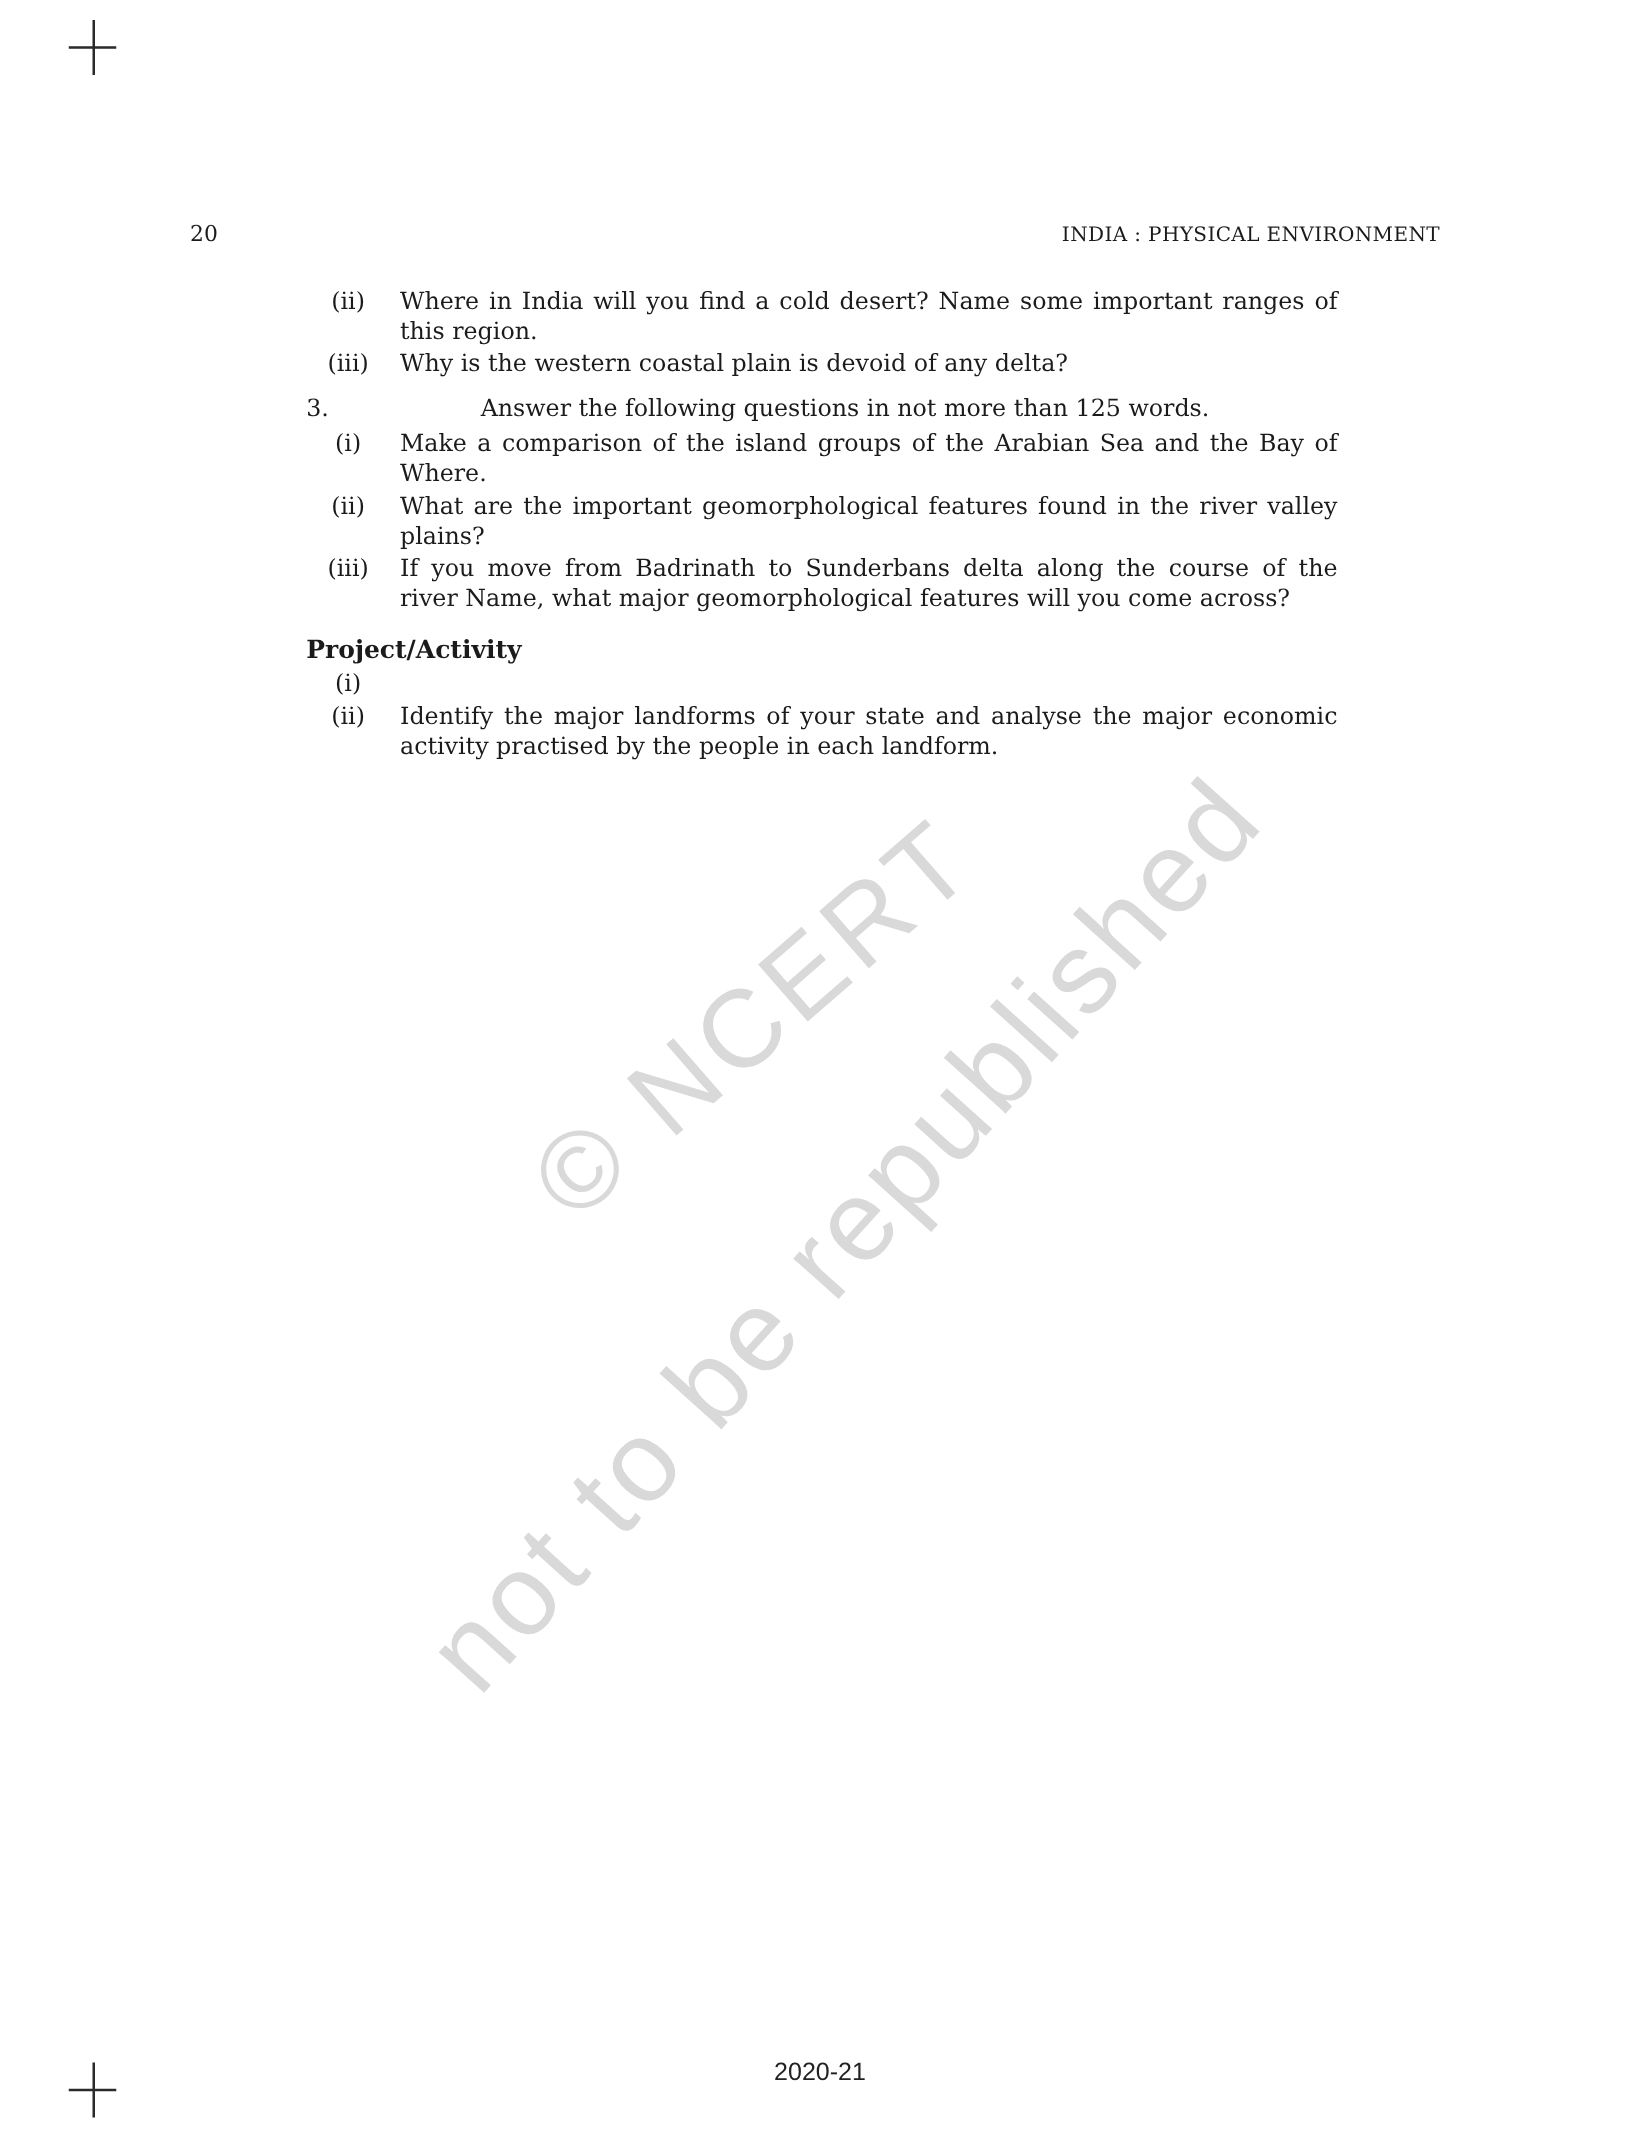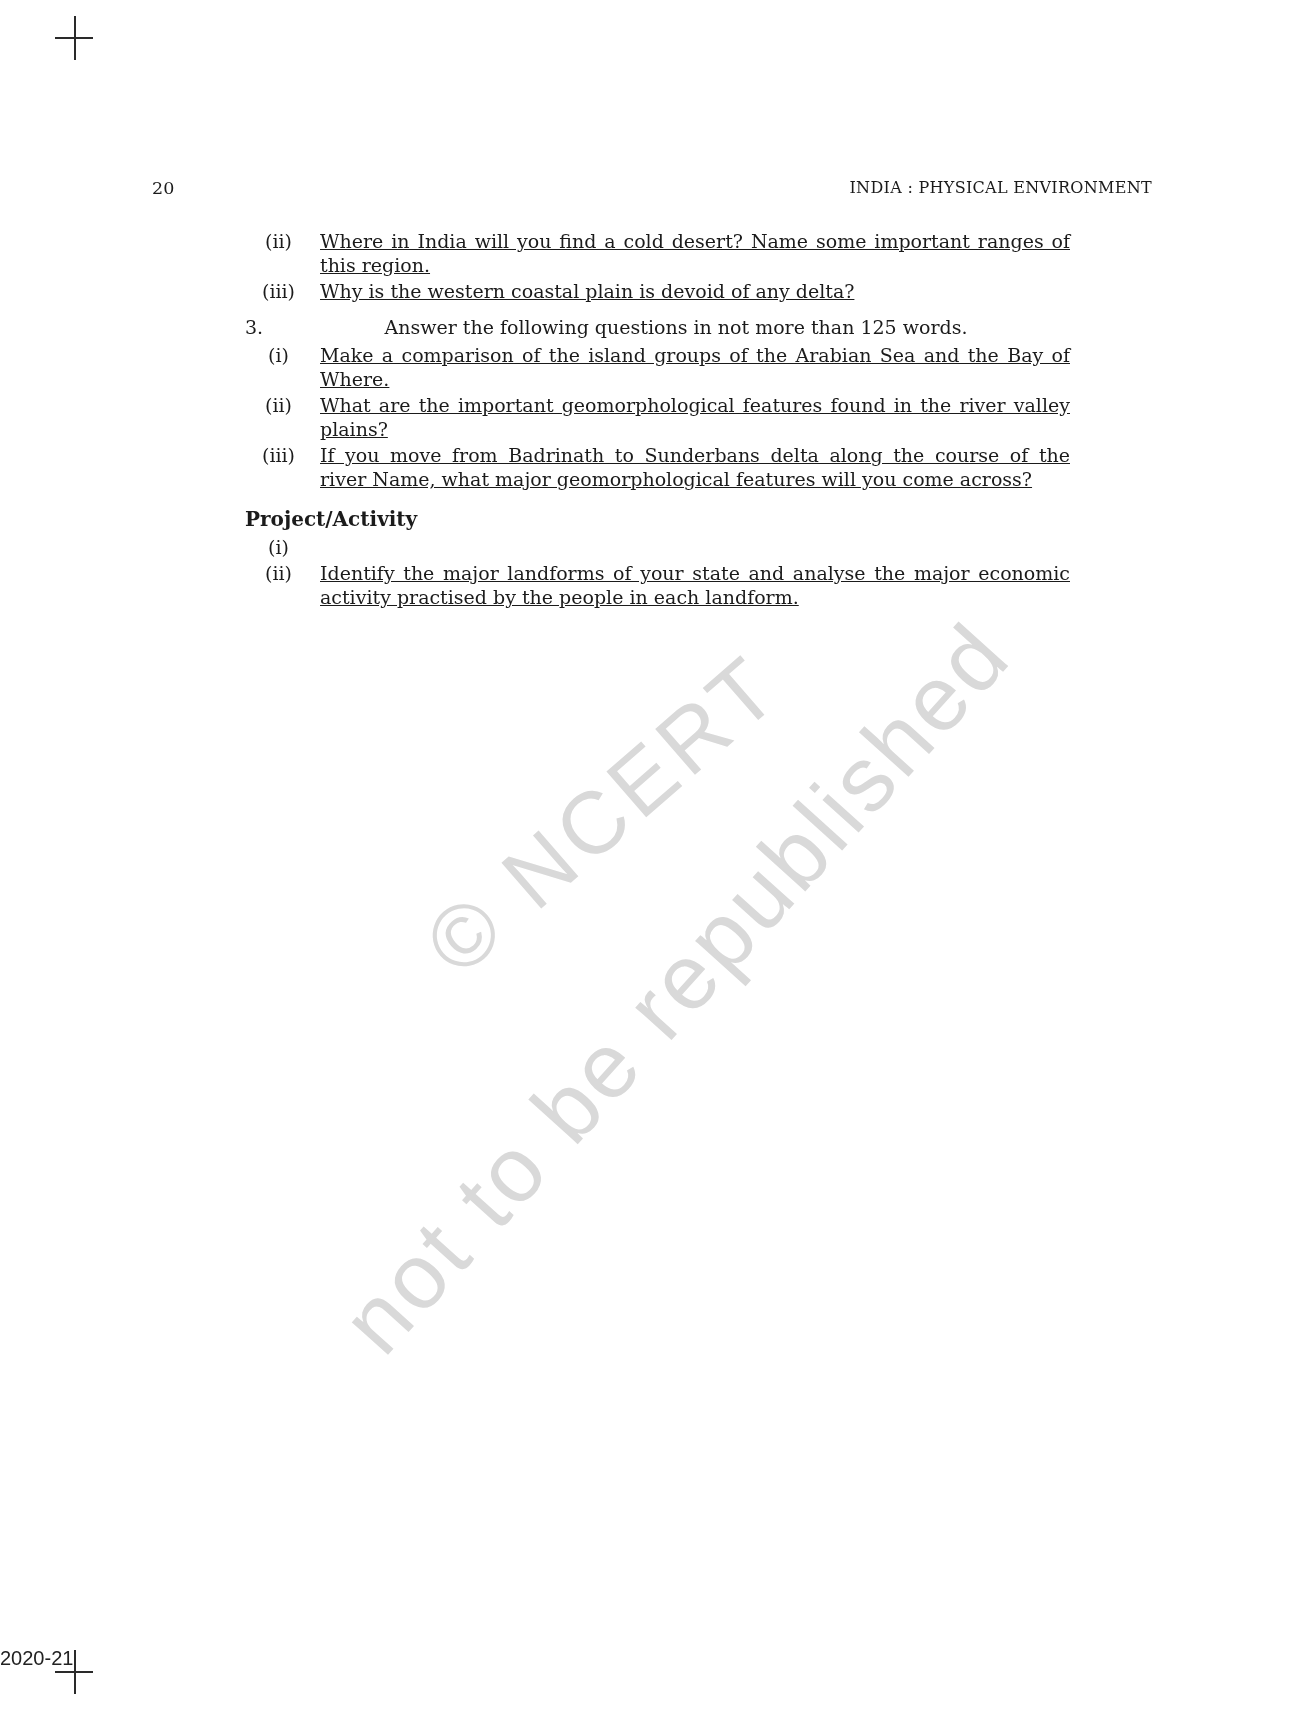--- a/index.html
+++ b/index.html
@@ -39,33 +39,34 @@
     position:absolute; top:178px; right:160px; z-index:2;
     font-size:16px; line-height:20px; letter-spacing:0.3px;
   }
   
   .content { position:absolute; left:0; top:229px; width:1312px; z-index:2;
              font-size:19px; line-height:24px; }
   .item-row { display:flex; margin-left:245px; margin-top:2px; }
   .item-list > .item-row:first-child { margin-top:0; }
   .list-q3sub > .item-row:first-child { margin-top:4px; }
   .item-label { flex:none; width:67px; text-align:center; }
-  .item-text  { flex:none; width:750px; margin-left:8px;text-decoration:underline; }
+  .item-text  { flex:none; width:750px; margin-left:8px; }
   .ln { }
   .ln.just { text-align:justify; text-align-last:justify; }
   .q3row { display:flex; margin-left:245px; margin-top:12px; }
   .qnum { flex:none; width:37px; }
   .qtext { flex:none; width:788px;text-align:center; }
   .proj-heading {
     margin:16px 0 4px 245px;
     font-size:20px; line-height:24px; font-weight:bold;
   }
   
   .footer {
     position:absolute; left:0; top:1647px; width:1312px; z-index:2;
+    text-align:center;
     font-family:"Liberation Sans", sans-serif;
     font-size:20px; line-height:22px; color:#222222;
   }
 </style>
 </head>
 <body>
 
 <div class="cropmark tl">
   <span class="cm-h"></span>
   <span class="cm-v"></span>

